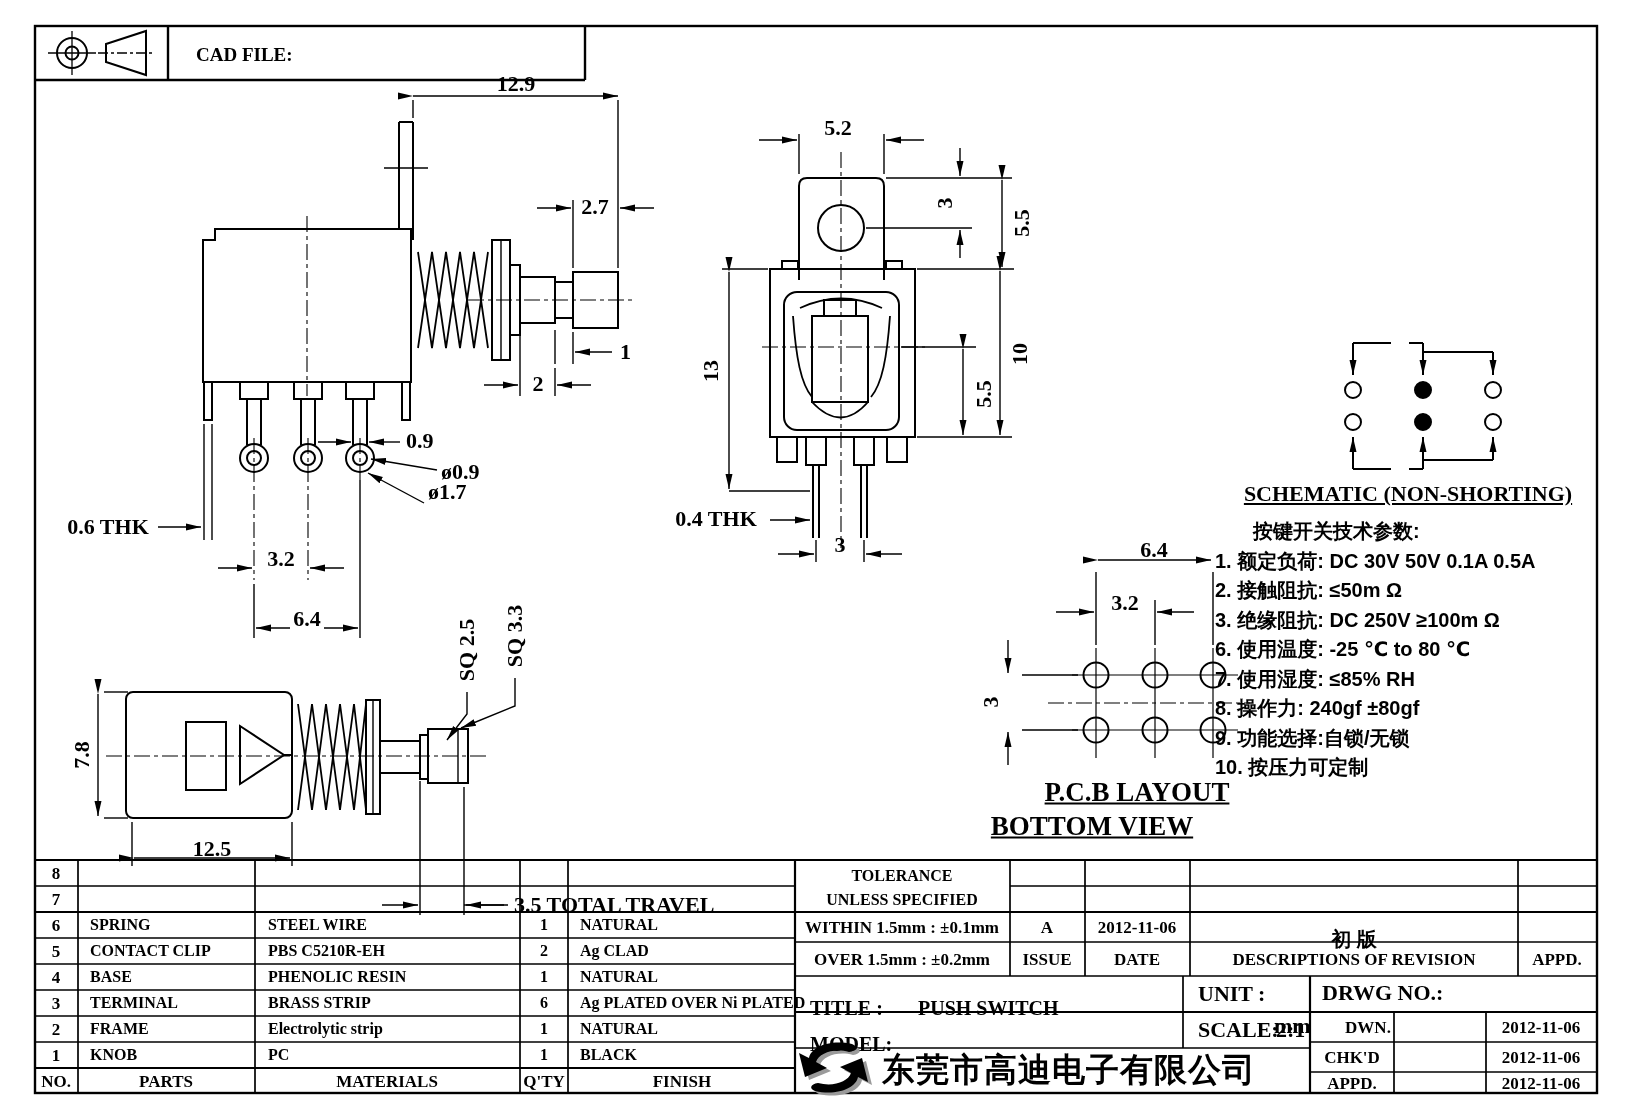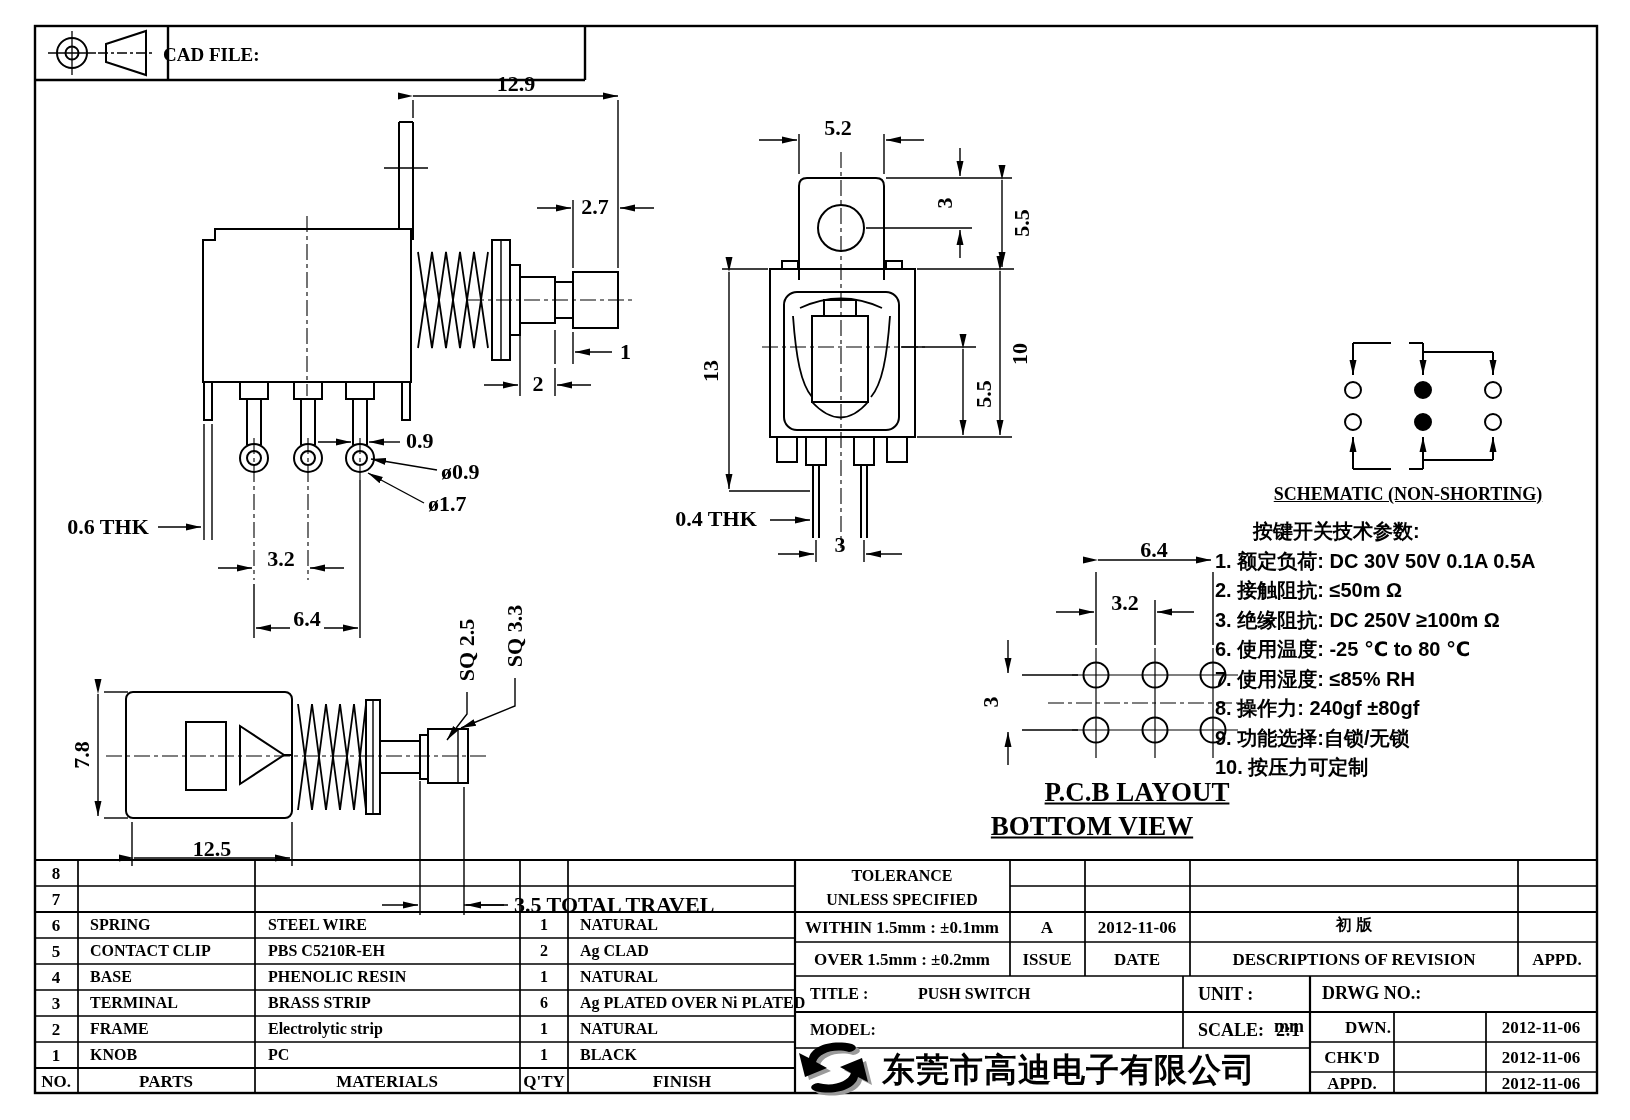--- a/index.html
+++ b/index.html
@@ -3,22 +3,22 @@
 <meta charset="utf-8">
 <style>
   html,body{margin:0;padding:0;background:#e8e8e8;}
   #sheet{position:relative;width:1630px;height:1120px;background:#ffffff;overflow:hidden;
          font-family:"Liberation Serif", serif;color:#000;}
   #linework{position:absolute;left:0;top:0;}
   .lbl{position:absolute;transform:translate(-50%,-50%);font-weight:700;font-size:22px;
        white-space:nowrap;line-height:1;}
   .lbl-l{position:absolute;transform:translate(0,-50%);font-weight:700;font-size:22px;
        white-space:nowrap;line-height:1;}
-  .rot{transform:translate(-50%,-50%) rotate(-90deg);} .f16{font-size:16px;} .f17{font-size:17px;} .f18{font-size:18px;}
-  .f19{font-size:19px;} .f20{font-size:16px;} .f27{font-size:27px;}
+  .rot{transform:translate(-50%,-50%) rotate(-90deg);} .f16{font-size:16px;} .f17{font-size:17px;} .f18{font-size:22px;}
+  .f19{font-size:19px;} .f20{font-size:20px;margin-top:14px;} .f27{font-size:27px;}
   .und{text-decoration:underline;}
   .cjk{font-family:"Liberation Sans","DejaVu Sans",sans-serif;}
   #params{position:absolute;left:1215px;top:517px;width:412px;
           font-family:"Liberation Sans","DejaVu Sans",sans-serif;
           font-weight:700;font-size:20px;line-height:29.5px;white-space:nowrap;}
   #params .ptitle{padding-left:38px;}
   #company{position:absolute;left:882px;top:1070px;transform:translate(0,-50%);
            font-family:"Liberation Sans","DejaVu Sans",sans-serif;
            font-weight:700;font-size:33px;letter-spacing:1px;white-space:nowrap;}
 </style>
@@ -317,29 +317,29 @@
       <path d="M852,1044 C830,1039 811,1047 809,1058 L799,1053 L805,1077 L827,1068 L816,1062 C819,1053 834,1048 849,1052 C857,1051 858,1046 852,1044 Z"></path>
       <path d="M815,1091 C837,1096 856,1088 858,1077 L868,1082 L862,1058 L840,1067 L851,1073 C848,1082 833,1087 818,1083 C810,1084 809,1089 815,1091 Z"></path>
     </g>
     <g fill="#000">
       <path d="M852,1044 C830,1039 811,1047 809,1058 L799,1053 L805,1077 L827,1068 L816,1062 C819,1053 834,1048 849,1052 C857,1051 858,1046 852,1044 Z"></path>
       <path d="M815,1091 C837,1096 856,1088 858,1077 L868,1082 L862,1058 L840,1067 L851,1073 C848,1082 833,1087 818,1083 C810,1084 809,1089 815,1091 Z"></path>
     </g>
   </g>
 </svg>
 
-<div class="lbl-l f19" style="left:163px;top:54px;">CAD FILE:</div>
+<div class="lbl-l f19" style="left:196px;top:54px;">CAD FILE:</div>
 
 <div class="lbl" style="left:516px;top:84px;">12.9</div>
 <div class="lbl" style="left:595px;top:207px;">2.7</div>
 <div class="lbl-l" style="left:620px;top:352px;">1</div>
 <div class="lbl" style="left:538px;top:384px;">2</div>
 <div class="lbl-l" style="left:406px;top:441px;">0.9</div>
 <div class="lbl-l" style="left:441px;top:472px;">ø0.9</div>
-<div class="lbl-l" style="left:428px;top:504px;">ø1.7</div>
+<div class="lbl-l" style="left:428px;top:492px;">ø1.7</div>
 <div class="lbl" style="left:108px;top:527px;">0.6 THK</div>
 <div class="lbl" style="left:281px;top:559px;">3.2</div>
 <div class="lbl" style="left:307px;top:619px;">6.4</div>
 
 <div class="lbl" style="left:838px;top:128px;">5.2</div>
 <div class="lbl rot" style="left:945px;top:203px;">3</div>
 <div class="lbl rot" style="left:1022px;top:223px;">5.5</div>
 <div class="lbl rot" style="left:711px;top:371px;">13</div>
 <div class="lbl rot" style="left:1020px;top:354px;">10</div>
 <div class="lbl rot" style="left:984px;top:394px;">5.5</div>

